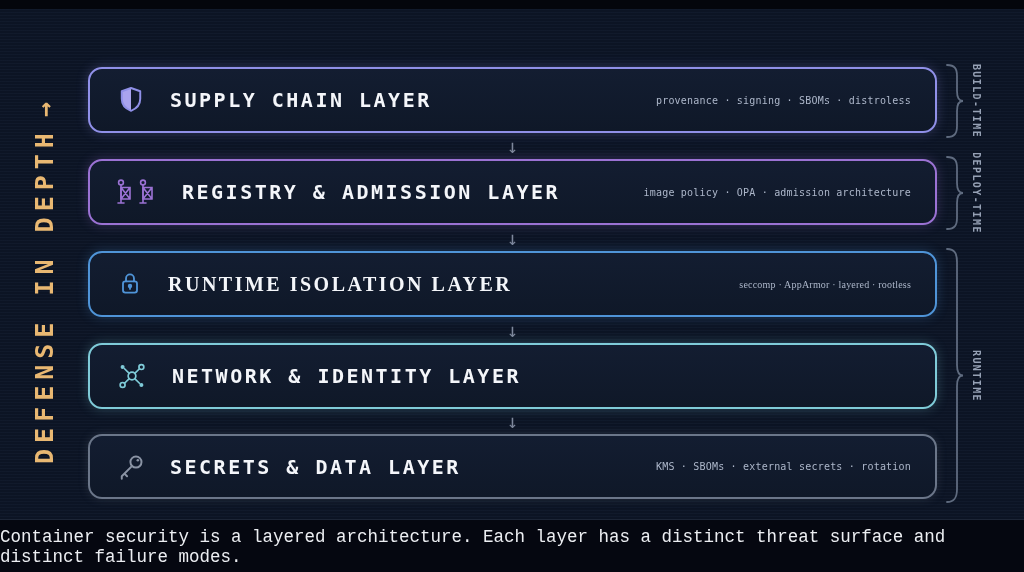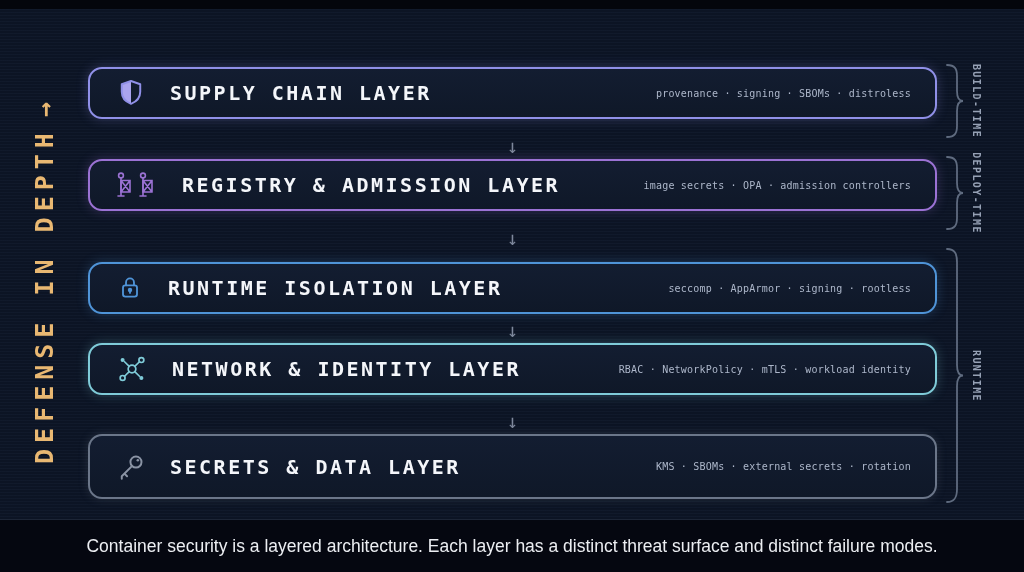--- a/index.html
+++ b/index.html
@@ -10,34 +10,34 @@
   }
   
   .stage::before {
     content:""; position:absolute; inset:0; pointer-events:none;
     background:repeating-linear-gradient(180deg, rgba(120,150,200,0.045) 0 1px, transparent 1px 3px);
   }
   .top-strip { position:absolute; top:0; left:0; right:0; height:9px; background:#04060c; }
 
   
   .layer {
-    position:absolute; left:88px; width:849px; height:52px; box-sizing:border-box;
+    position:absolute; left:88px; width:849px; height:66px; box-sizing:border-box;
     border:2px solid #888; border-radius:14px;
     background:linear-gradient(180deg,#131d31,#0f1828);
     display:flex; align-items:center; justify-content:space-between;
     padding:0 24px 0 26px;
   }
   .layer .left { display:flex; align-items:center; gap:24px; }
   .layer .title { color:#f4f6fa; font-weight:bold; font-size:20px; letter-spacing:2.5px; white-space:nowrap; }
   .layer .tags  { color:#adb7ca; font-size:10px; letter-spacing:0.2px; white-space:nowrap; }
   .icon-wrap { display:flex; align-items:center; }
 
   .l1 { top:67px;  border-color:#9090e8; box-shadow:0 0 12px rgba(144,144,232,.28); }
   .l2 { top:159px; border-color:#9b72d4; box-shadow:0 0 12px rgba(155,114,212,.28); }
-  .l3 { top:262px; border-color:#4f94d8; box-shadow:0 0 12px rgba(79,148,216,.28); }
+  .l3 { top:251px; border-color:#4f94d8; box-shadow:0 0 12px rgba(79,148,216,.28);font-family:Liberation Serif, serif; }
   .l4 { top:343px; border-color:#7fcbd8; box-shadow:0 0 12px rgba(127,203,216,.28);text-align:center; }
   .l5 { top:434px; height:65px; border-color:#6b7689; box-shadow:0 0 10px rgba(107,118,137,.25); }
 
   
   .connector {
     position:absolute; left:88px; width:849px; height:26px;
     display:flex; align-items:center; justify-content:center;
     color:#7e889c; font-size:19px; line-height:1;
   }
   .c1 { top:133px; } .c2 { top:225px; } .c3 { top:317px; } .c4 { top:408px; }
@@ -59,21 +59,21 @@
     transform:translate(-50%,-50%) rotate(-90deg);
     color:#e9b872; font-weight:bold; font-size:25px; letter-spacing:6px;
   }
   .side-label .arrow { margin-left:10px; letter-spacing:0; }
 
   
   .footer {
     position:absolute; left:0; right:0; top:519px; height:53px;
     background:#050710; border-top:1px solid #1c2536;
     display:flex; align-items:center; justify-content:center;
-    font-family:Liberation Sans, sans-serif; font-size:17.5px; color:#eceef2;
+    font-family:Liberation Mono, monospace; font-size:17.5px; color:#eceef2;
   }
 </style>
 </head>
 <body>
 
 <div class="stage">
   <div class="top-strip"></div>
 
   <div class="side-label">
     <span>DEFENSE IN DEPTH</span><span class="arrow">→</span>
@@ -101,57 +101,56 @@
           <circle cx="5" cy="4.5" r="2.4"></circle>
           <path d="M5 7 V25 M2 25 H8"></path>
           <path d="M5 9.5 H14 V21 H5 Z M5 9.5 L14 21 M14 9.5 L5 21"></path>
           <circle cx="27" cy="4.5" r="2.4"></circle>
           <path d="M27 7 V25 M24 25 H30"></path>
           <path d="M27 9.5 H36 V21 H27 Z M27 9.5 L36 21 M36 9.5 L27 21"></path>
         </svg>
       </span>
       <span class="title">REGISTRY &amp; ADMISSION LAYER</span>
     </div>
-    <span class="tags">image secrets · OPA · admission controllers</span>
+    <span class="tags">image policy · OPA · admission architecture</span>
   </div>
 
   <div class="connector c2">↓</div>
 
   <div class="layer l3">
     <div class="left">
       <span class="icon-wrap">
         <svg width="28" height="28" viewBox="0 0 26 26" fill="none" stroke="#4f94d8" stroke-width="1.7" stroke-linecap="round">
           <rect x="6.5" y="10.5" width="13" height="10.5" rx="2.2"></rect>
           <path d="M9.3 10.5 V7.8 a3.7 3.7 0 0 1 7.4 0 V10.5"></path>
           <circle cx="13" cy="14.8" r="1.2" fill="#4f94d8"></circle>
           <path d="M13 15.8 V17.6"></path>
         </svg>
       </span>
       <span class="title">RUNTIME ISOLATION LAYER</span>
     </div>
-    <span class="tags">seccomp · AppArmor · signing · rootless</span>
+    <span class="tags">seccomp · AppArmor · layered · rootless</span>
   </div>
 
   <div class="connector c3">↓</div>
 
   <div class="layer l4">
     <div class="left">
       <span class="icon-wrap">
         <svg width="32" height="30" viewBox="0 0 30 28" fill="none" stroke="#7fcbd8" stroke-width="1.6" stroke-linecap="round">
           <circle cx="15" cy="14" r="3.6"></circle>
           <path d="M12.4 11.5 L8 7.2 M17.6 11.5 L22 7.2 M12.4 16.5 L8 20.8 M17.6 16.5 L22 20.8"></path>
           <circle cx="6.2" cy="5.6" r="1.9" fill="#7fcbd8" stroke="none"></circle>
           <circle cx="23.8" cy="5.6" r="2.3"></circle>
           <circle cx="6.2" cy="22.4" r="2.3"></circle>
           <circle cx="23.8" cy="22.4" r="1.9" fill="#7fcbd8" stroke="none"></circle>
         </svg>
       </span>
       <span class="title">NETWORK &amp; IDENTITY LAYER</span>
     </div>
-    <span class="tags">RBAC · NetworkPolicy · mTLS · workload identity</span>
   </div>
 
   <div class="connector c4">↓</div>
 
   <div class="layer l5">
     <div class="left">
       <span class="icon-wrap">
         <svg width="30" height="30" viewBox="0 0 26 26" fill="none" stroke="#8a93a4" stroke-width="1.7" stroke-linecap="round">
           <circle cx="17.3" cy="8.7" r="4.8"></circle>
           <circle cx="18.9" cy="7.1" r="1.1" fill="#8a93a4" stroke="none"></circle>

